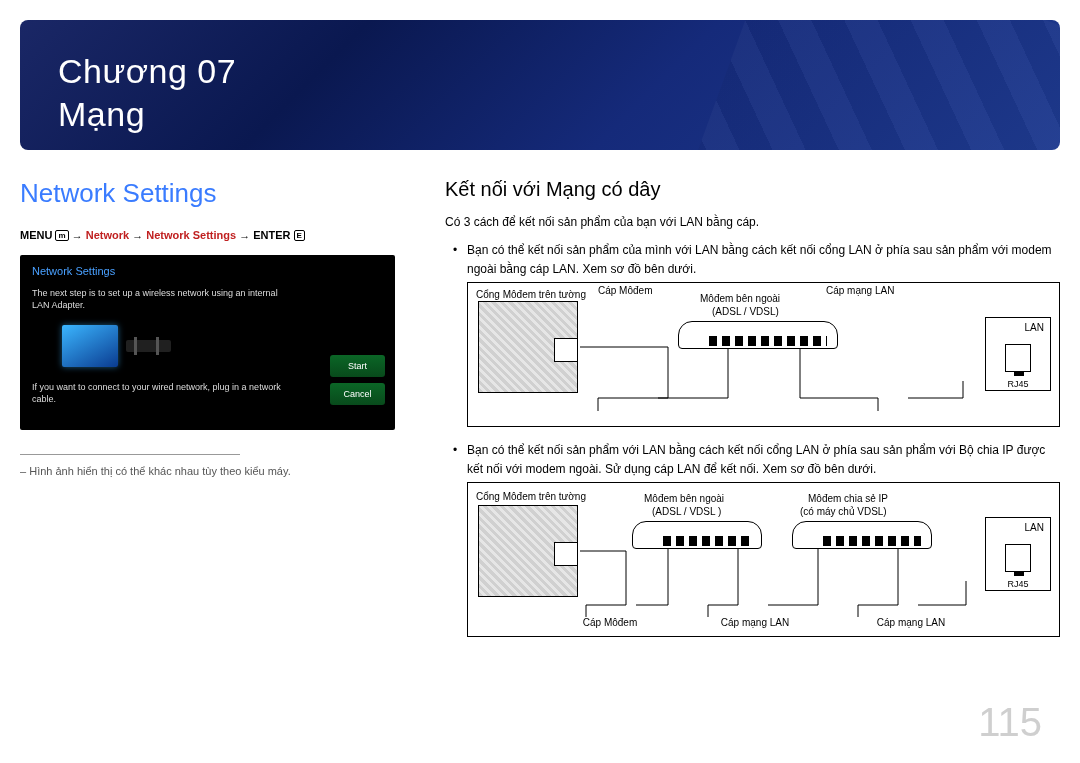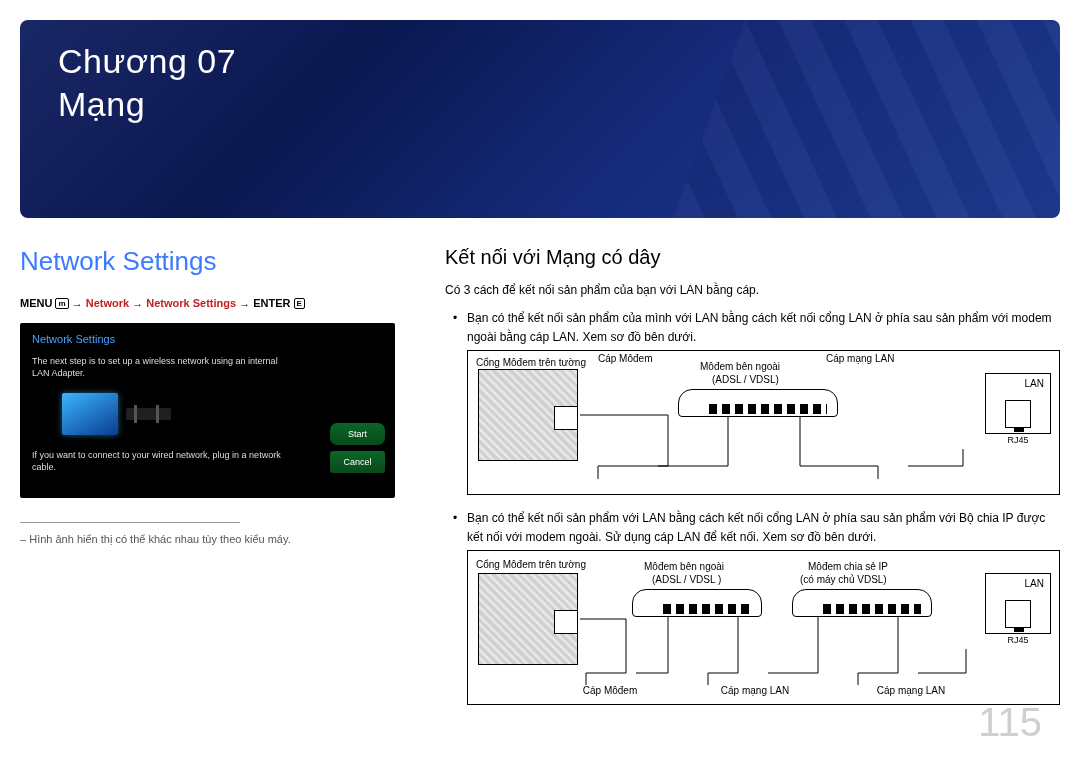--- a/index.html
+++ b/index.html
@@ -12,22 +12,22 @@
     }
     .page {
       width: 100%;
       height: 100%;
       padding: 20px;
     }
     .chapter-header {
       background: linear-gradient(135deg, #1a2766 0%, #0a1850 30%, #152a7a 60%, #1e3a8f 100%);
       background-color: #14256b;
       border-radius: 8px;
-      padding: 20px 38px 60px 38px;
-      height: 198px;
+      padding: 30px 38px 60px 38px;
+      height: 130px;
       position: relative;
       overflow: hidden;
     }
     .chapter-header::after {
       content:'';
       position:absolute;
       right:-40px; top:-40px;
       width:400px; height:400px;
       background: repeating-linear-gradient(45deg, rgba(255,255,255,0.03) 0 30px, rgba(0,0,0,0.04) 30px 60px);
       transform: rotate(20deg);
@@ -92,21 +92,21 @@
     }
     .mock-pipe { width:45px; height:12px; background:#202020; border-radius:2px; position:relative; }
     .mock-pipe::before, .mock-pipe::after { content:''; position:absolute; top:-3px; width:3px; height:18px; background:#555; }
     .mock-pipe::before{ left:8px;} .mock-pipe::after{ left:30px;}
     .mock-btn {
       position:absolute; right:10px; width:55px; height:22px;
       background: linear-gradient(#0b6626,#084a1b);
       border-radius:3px; color:#fff; font-size:9px;
       display:flex; align-items:center; justify-content:center;
     }
-    .mock-btn.b1{ top:100px;border-radius:7px;} .mock-btn.b2{ top:128px;}
+    .mock-btn.b1{ top:100px;} .mock-btn.b2{ top:128px;}
     .divider-line { border-top:1px solid #999; width:220px; margin:24px 0 10px 0; }
     .footnote { font-size: 11px; color: #555; }
     .footnote::before { content:"– "; }
     .section-heading-black {
       font-size: 20px; font-weight:400; margin-bottom:14px;
     }
     .intro { font-size: 12px; margin-bottom: 12px; }
     ul.bullets { list-style:none; }
     ul.bullets > li { font-size: 12px; line-height:1.55; position:relative; padding-left:22px; margin-bottom:8px; }
     ul.bullets > li::before { content:"•"; position:absolute; left:8px; top:0; font-size:12px;}
@@ -127,21 +127,21 @@
     .d-modem {
       position:absolute; top:38px; width:160px; height:28px;
       border:1px solid #000; border-radius:14px 14px 4px 4px; background:#fff;
     }
     .d-modem .ports { position:absolute; bottom:2px; left:30px; right:10px; height:10px;
       background: repeating-linear-gradient(90deg,#000 0 8px,transparent 8px 13px);
     }
     .d-modem.m1 { left:210px; }
     .d-label { position:absolute; text-align:center; font-size:10px; }
     .d-lanbox {
-      position:absolute; right:8px; top:22px; width:66px; height:61px;
+      position:absolute; right:8px; top:34px; width:66px; height:74px;
       border:1px solid #000; background:#fff;
     }
     .d-lanbox .lan-top { text-align:right; font-size:10px; padding:2px 6px; }
     .d-lanbox .rj { margin:6px auto; width:26px; height:28px; border:1px solid #000; position:relative; }
     .d-lanbox .rj::after { content:''; position:absolute; bottom:-5px; left:8px; width:10px; height:5px; background:#000; }
     .d-lanbox .rj-label { text-align:center; font-size:9px; margin-top:2px;}
     
     .d-modem.m2a{ left:164px; width:130px; }
     .d-modem.m2b{ left:324px; width:140px; }
     .page-num {

